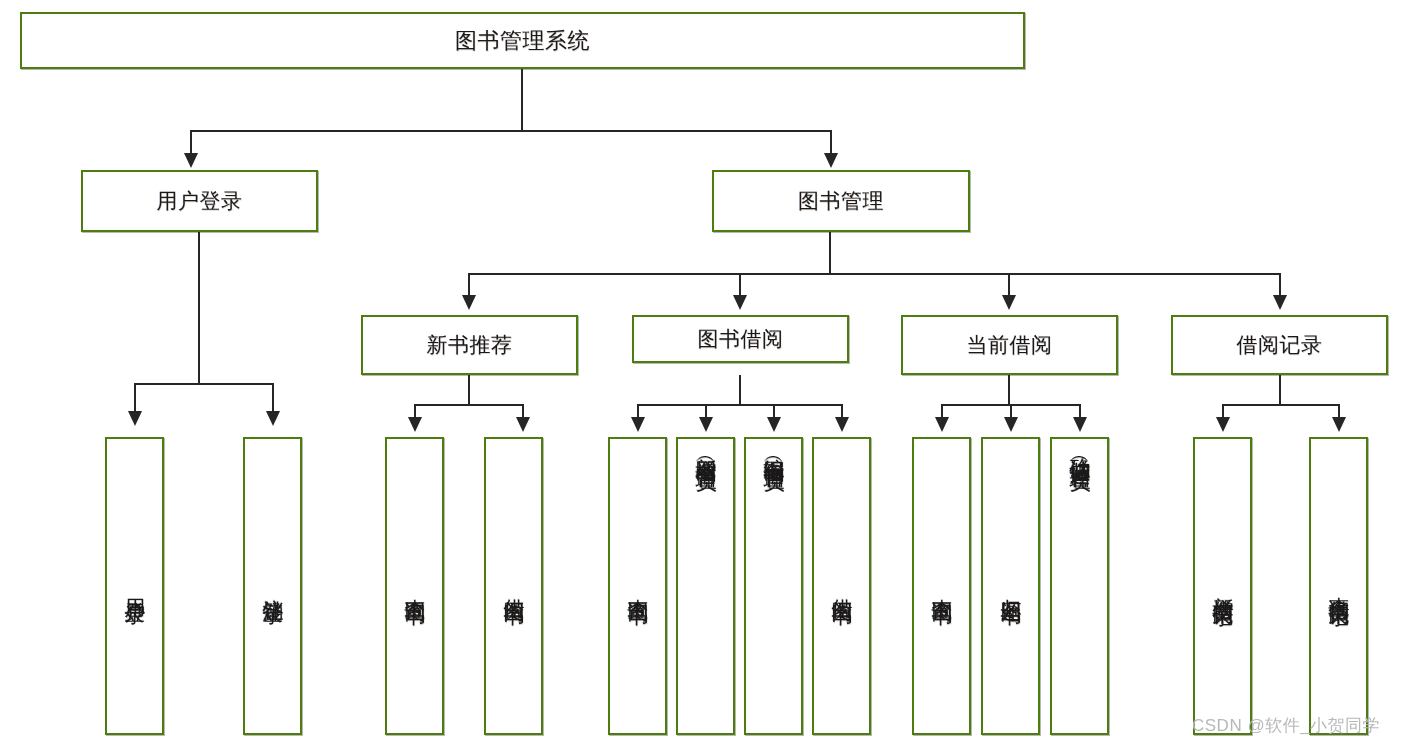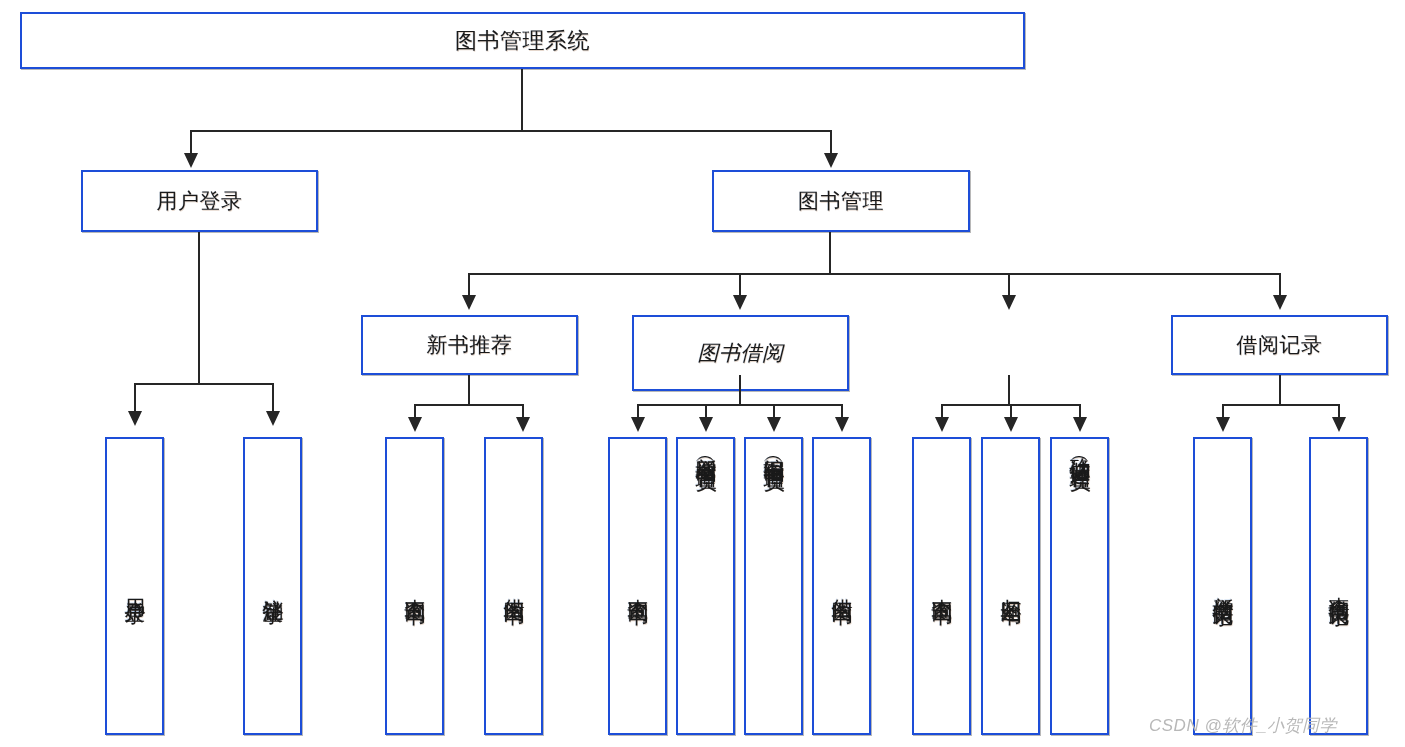--- a/index.html
+++ b/index.html
@@ -16,21 +16,21 @@
     width: 1405px;
     height: 747px;
     background: #ffffff;
     overflow: hidden;
   }
   
   .node {
     position: absolute;
     box-sizing: border-box;
     background: #ffffff;
-    border: 2px solid #1d4ed8;
+    border: 2px solid #4d7c0f;
     box-shadow: 1px 1px 0 0 rgba(0,0,0,0.28);
     display: flex;
     align-items: center;
     justify-content: center;
   }
   .node .label {
     color: #1a1a1a;
     font-size: 21px;
     line-height: 1.25;
     letter-spacing: 0.5px;
@@ -120,22 +120,25 @@
   <div class="edge edge-v" style="left:739px; top:273px; height:24px;"></div>
   <div class="arrow" style="left:733px; top:295px;"></div>
   <div class="edge edge-v" style="left:1008px; top:273px; height:24px;"></div>
   <div class="arrow" style="left:1002px; top:295px;"></div>
   <div class="edge edge-v" style="left:1279px; top:273px; height:24px;"></div>
   <div class="arrow" style="left:1273px; top:295px;"></div>
 
   <div class="node" style="left:361px; top:315px; width:217px; height:60px;">
     <span class="label">新书推荐</span>
   </div>
-  <div class="node" style="left:632px; top:315px; width:217px; height:76px;font-style:italic;">
+  <div class="node" style="left:632px; top:315px; width:217px; height:48px;">
     <span class="label">图书借阅</span>
+  </div>
+  <div class="node" style="left:901px; top:315px; width:217px; height:60px;">
+    <span class="label">当前借阅</span>
   </div>
   <div class="node" style="left:1171px; top:315px; width:217px; height:60px;align-items:center;">
     <span class="label">借阅记录</span>
   </div>
 
   <div class="edge edge-v" style="left:468px; top:375px; height:30px;"></div>
   <div class="edge edge-h" style="left:414px; top:404px; width:108px;"></div>
   <div class="edge edge-v" style="left:414px; top:404px; height:15px;"></div>
   <div class="arrow" style="left:408px; top:417px;"></div>
   <div class="edge edge-v" style="left:522px; top:404px; height:15px;"></div>
@@ -205,15 +208,15 @@
     <span class="label">确认归还（管理员）</span>
   </div>
 
   <div class="node leaf" style="left:1193px; top:437px; width:59px; height:298px;">
     <span class="label">新增借阅记录</span>
   </div>
   <div class="node leaf" style="left:1309px; top:437px; width:59px; height:298px;">
     <span class="label">查询借阅记录</span>
   </div>
 
-  <div id="watermark" style="left:1149px; top:714px;font-style:italic;">CSDN @软件_小贺同学</div>
+  <div id="watermark" style="left:1192px; top:714px;">CSDN @软件_小贺同学</div>
 
 </div>
 
 </body></html>

